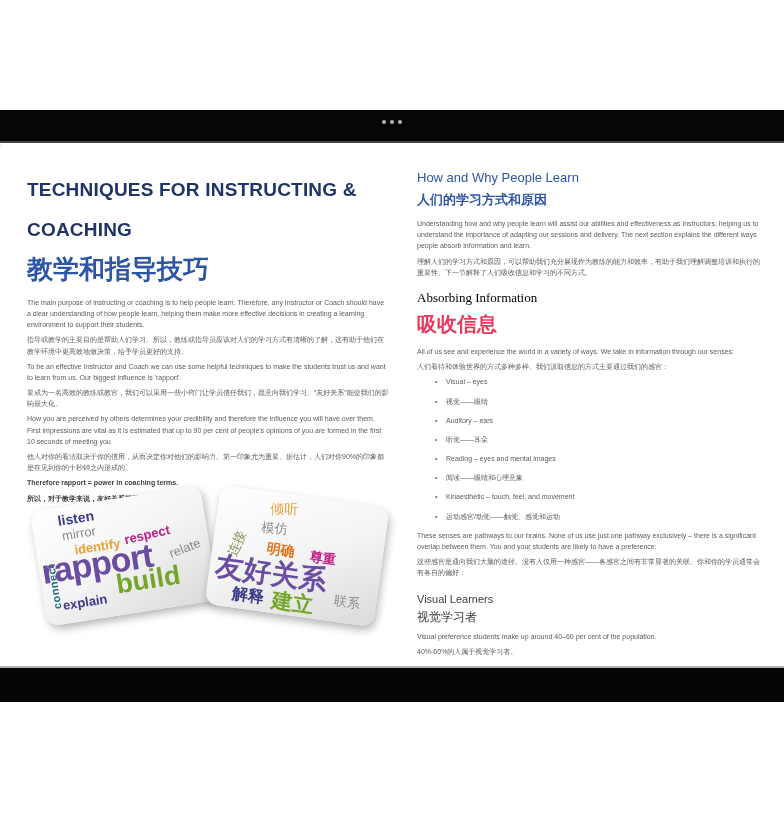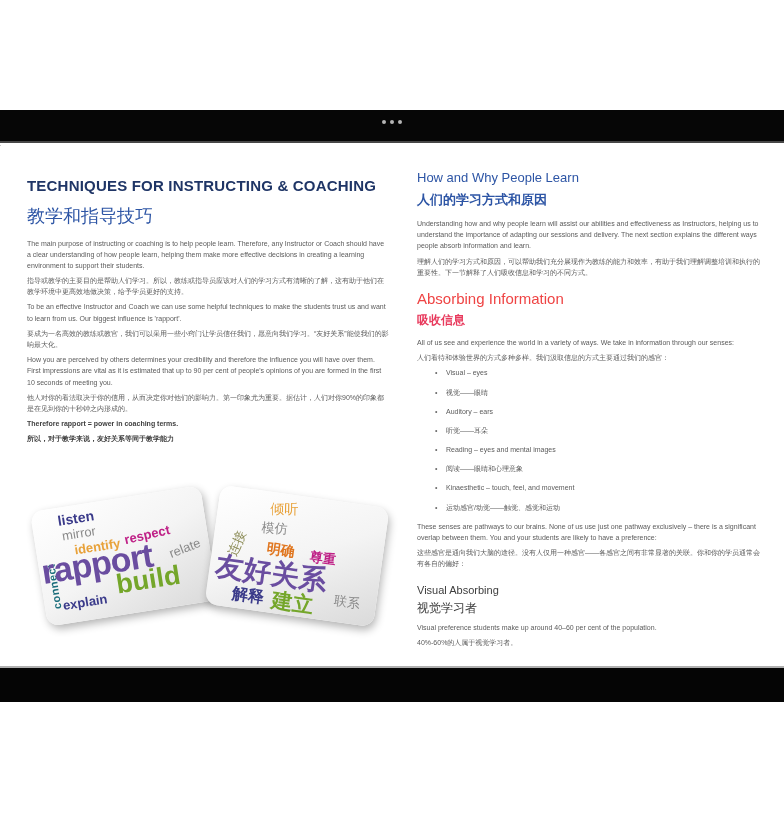--- a/index.html
+++ b/index.html
@@ -15,30 +15,30 @@
   .menu-dots i { width:4px; height:4px; border-radius:50%; background:#b5b5b5; display:block; }
   .bottom-bar { position:absolute; left:0; top:666px; width:784px; height:36px;
     background:#050505; border-top:2px solid #b0b0b0; }
   .page-left-edge { position:absolute; left:0; top:145px; width:1px; height:521px; background:#c9c9c9; }
 
   
   .page { position:absolute; left:0; top:146px; width:784px; height:520px; background:#fff; }
   .col-left  { position:absolute; left:27px;  top:24px; width:362px; }
   .col-right { position:absolute; left:417px; top:24px; width:346px; }
 
-  .title-en { color:#1f3566; font-size:15px; font-weight:bold; letter-spacing:.2px; line-height:2.1; }
-  .title-zh { color:#2d55a5; font-size:18px; font-weight:normal; margin-top:2px; margin-bottom:10px; }
+  .title-en { color:#1f3566; font-size:19px; font-weight:bold; letter-spacing:.2px; line-height:2.1; }
+  .title-zh { color:#2d55a5; font-size:26px; font-weight:bold; margin-top:2px; margin-bottom:10px; }
 
   .para { color:#5b5b5b; font-size:7px; line-height:1.6; margin-bottom:4px; }
   .para.b { font-weight:bold; color:#3f3f3f; margin-top:2px; }
 
   .h-en  { color:#2d55a5; font-size:13px; font-weight:normal; margin-bottom:6px; }
   .h-zh  { color:#2d55a5; font-size:13px; font-weight:bold;  margin-bottom:9px; }
-  .h2-en { color:#ef4444; font-size:15px; font-weight:normal; margin:12px 0 5px; }
-  .h2-zh { color:#e8395c; font-size:12px; font-weight:bold;  margin-bottom:8px; }
+  .h2-en { color:#000000; font-size:13px; font-weight:normal; margin:12px 0 5px;font-family:Liberation Serif, serif; }
+  .h2-zh { color:#e8395c; font-size:20px; font-weight:bold;  margin-bottom:8px; }
   .h3-en { color:#3d3d3d; font-size:11px; font-weight:normal; margin:14px 0 4px; }
   .h3-zh { color:#3d3d3d; font-size:12px; font-weight:normal;  margin-bottom:5px; }
 
   .bullets { margin:2px 0 2px 0; }
   .bullet { display:flex; color:#5b5b5b; font-size:7px; line-height:1.6; margin-bottom:8px; padding-left:18px; }
   .bullet .dot { width:11px; flex:none; color:#6a6a6a; }
 
   
   .card { position:absolute; border-radius:12px;
     background:linear-gradient(155deg,#ffffff 0%,#f4f4f4 50%,#dadada 100%);
@@ -166,21 +166,21 @@
           </div>
         <div class="bullet">
             <span class="dot">•</span>
             <span>运动感官/动觉——触觉、感觉和运动</span>
           </div>
       </div>
 
       <p class="para">These senses are pathways to our brains. None of us use just one pathway exclusively – there is a significant overlap between them. You and your students are likely to have a preference:</p>
       <p class="para">这些感官是通向我们大脑的途径。没有人仅用一种感官——各感官之间有非常显著的关联。你和你的学员通常会有各自的偏好：</p>
 
-      <div class="h3-en">Visual Absorbing</div>
+      <div class="h3-en">Visual Learners</div>
       <div class="h3-zh">视觉学习者</div>
       <p class="para">Visual preference students make up around 40–60 per cent of the population.</p>
       <p class="para">40%-60%的人属于视觉学习者。</p>
     </div>
 
   </div>
 
   <div class="bottom-bar"></div>
 
 </div>

